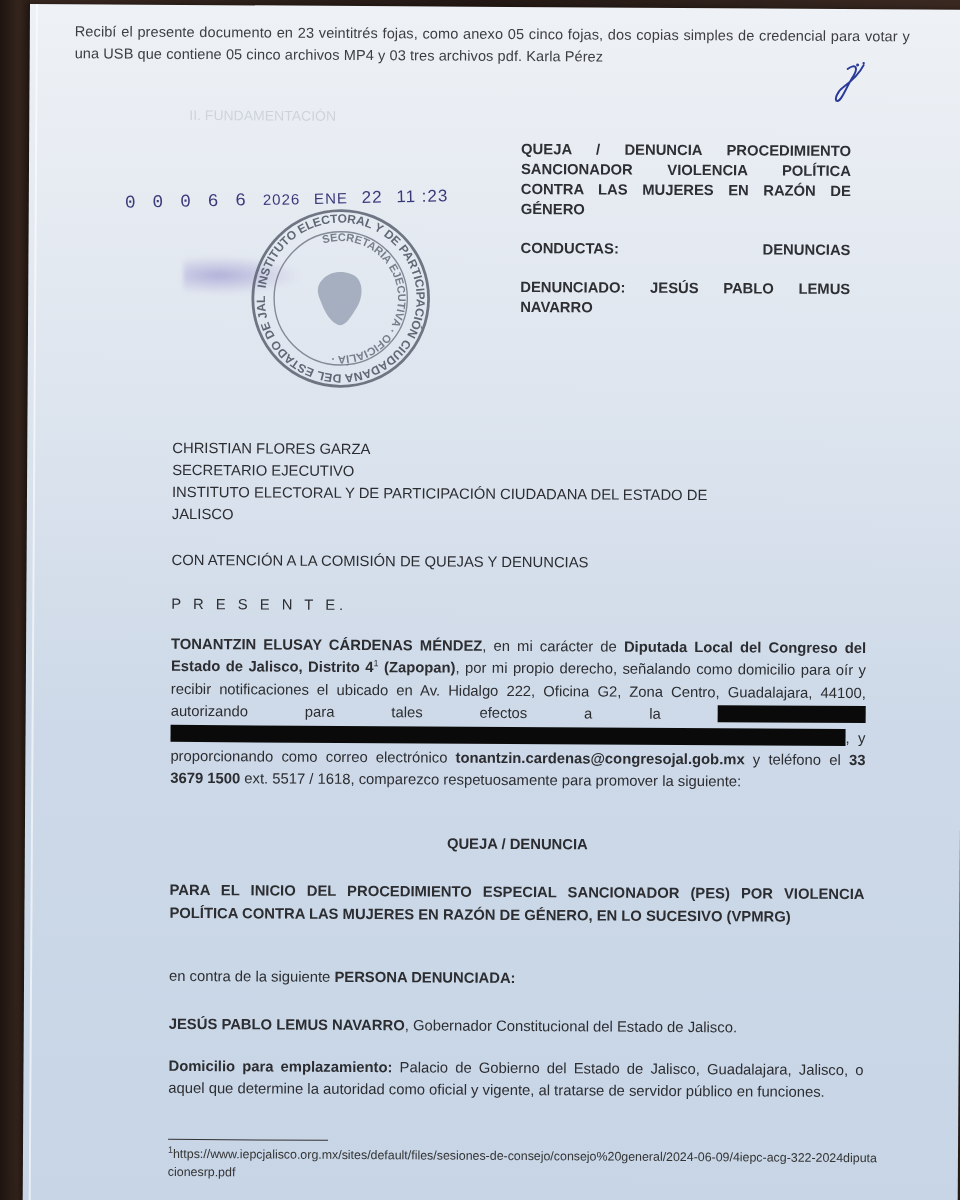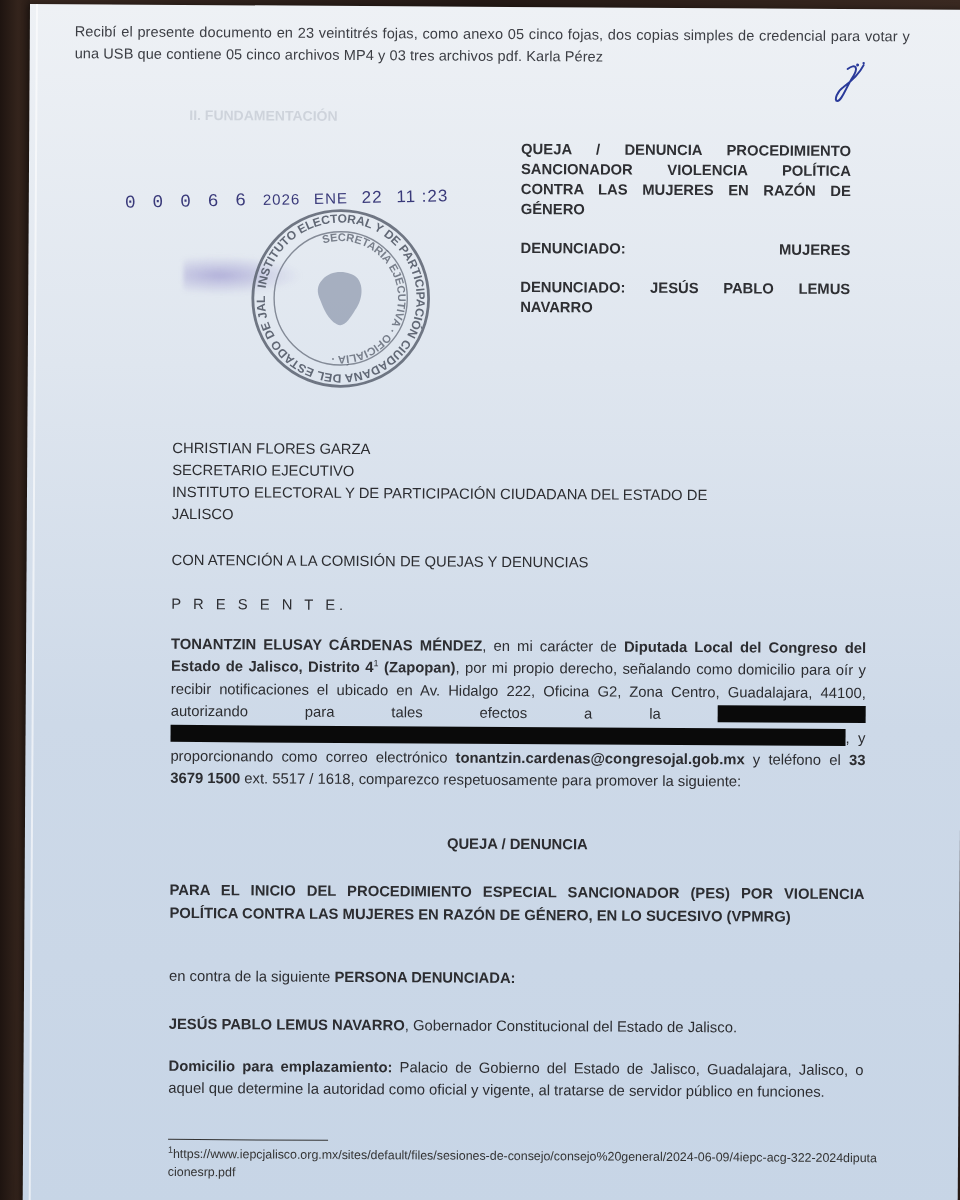--- a/index.html
+++ b/index.html
@@ -29,21 +29,21 @@
   }
   .receipt {
     position: absolute; left: 45px; top: 16px; width: 835px;
     font-size: 14.5px; line-height: 22px; color: #3c3e44;
     text-align: justify; letter-spacing: .1px;
   }
   .signature {
     position: absolute; left: 800px; top: 52px; width: 40px; height: 44px;
   }
   .bleed {
-    position: absolute; color: rgba(110,120,135,.22); font-size: 14px; font-weight: bold;
+    position: absolute; color: rgba(110,120,135,.22); font-size: 14px; font-weight: normal;
   }
   .heading-block {
     position: absolute; left: 492px; top: 132px; width: 330px;
     font-size: 14.8px; font-weight: bold; line-height: 20px; color: #2e2f33;
     text-align: justify; text-align-last: left;
   }
   .heading-block p { margin: 0 0 19px 0; }
   .conductas-line { display: flex; justify-content: space-between; }
   .stamp-number {
     position: absolute; left: 96px; top: 184px;
@@ -130,22 +130,22 @@
     <text font-family="Liberation Sans, sans-serif" font-size="12" font-weight="bold" fill="#4b5260" opacity=".7">
       <textPath href="#innerArc" startOffset="20%">SECRETARÍA EJECUTIVA · OFICIALÍA ·</textPath>
     </text>
     <path d="M80 80 C 90 68, 110 70, 118 78 C 126 88, 122 104, 116 112 C 110 122, 104 132, 96 128 C 86 122, 82 112, 78 102 C 74 94, 74 86, 80 80 Z" fill="#6a7590" opacity=".5"></path>
   </svg>
 
   <div class="heading-block">
     <p>QUEJA / DENUNCIA PROCEDIMIENTO SANCIONADOR VIOLENCIA POLÍTICA CONTRA LAS MUJERES EN RAZÓN DE GÉNERO</p>
     <p>
       <span class="conductas-line">
-        <span>DENUNCIADO:</span>
-        <span>MUJERES</span>
+        <span>CONDUCTAS:</span>
+        <span>DENUNCIAS</span>
       </span>
     </p>
     <p>DENUNCIADO: JESÚS PABLO LEMUS NAVARRO</p>
   </div>
 
   <div class="body addressee">
     <div>CHRISTIAN FLORES GARZA</div>
     <div>SECRETARIO EJECUTIVO</div>
     <div>INSTITUTO ELECTORAL Y DE PARTICIPACIÓN CIUDADANA DEL ESTADO DE</div>
     <div>JALISCO</div>

